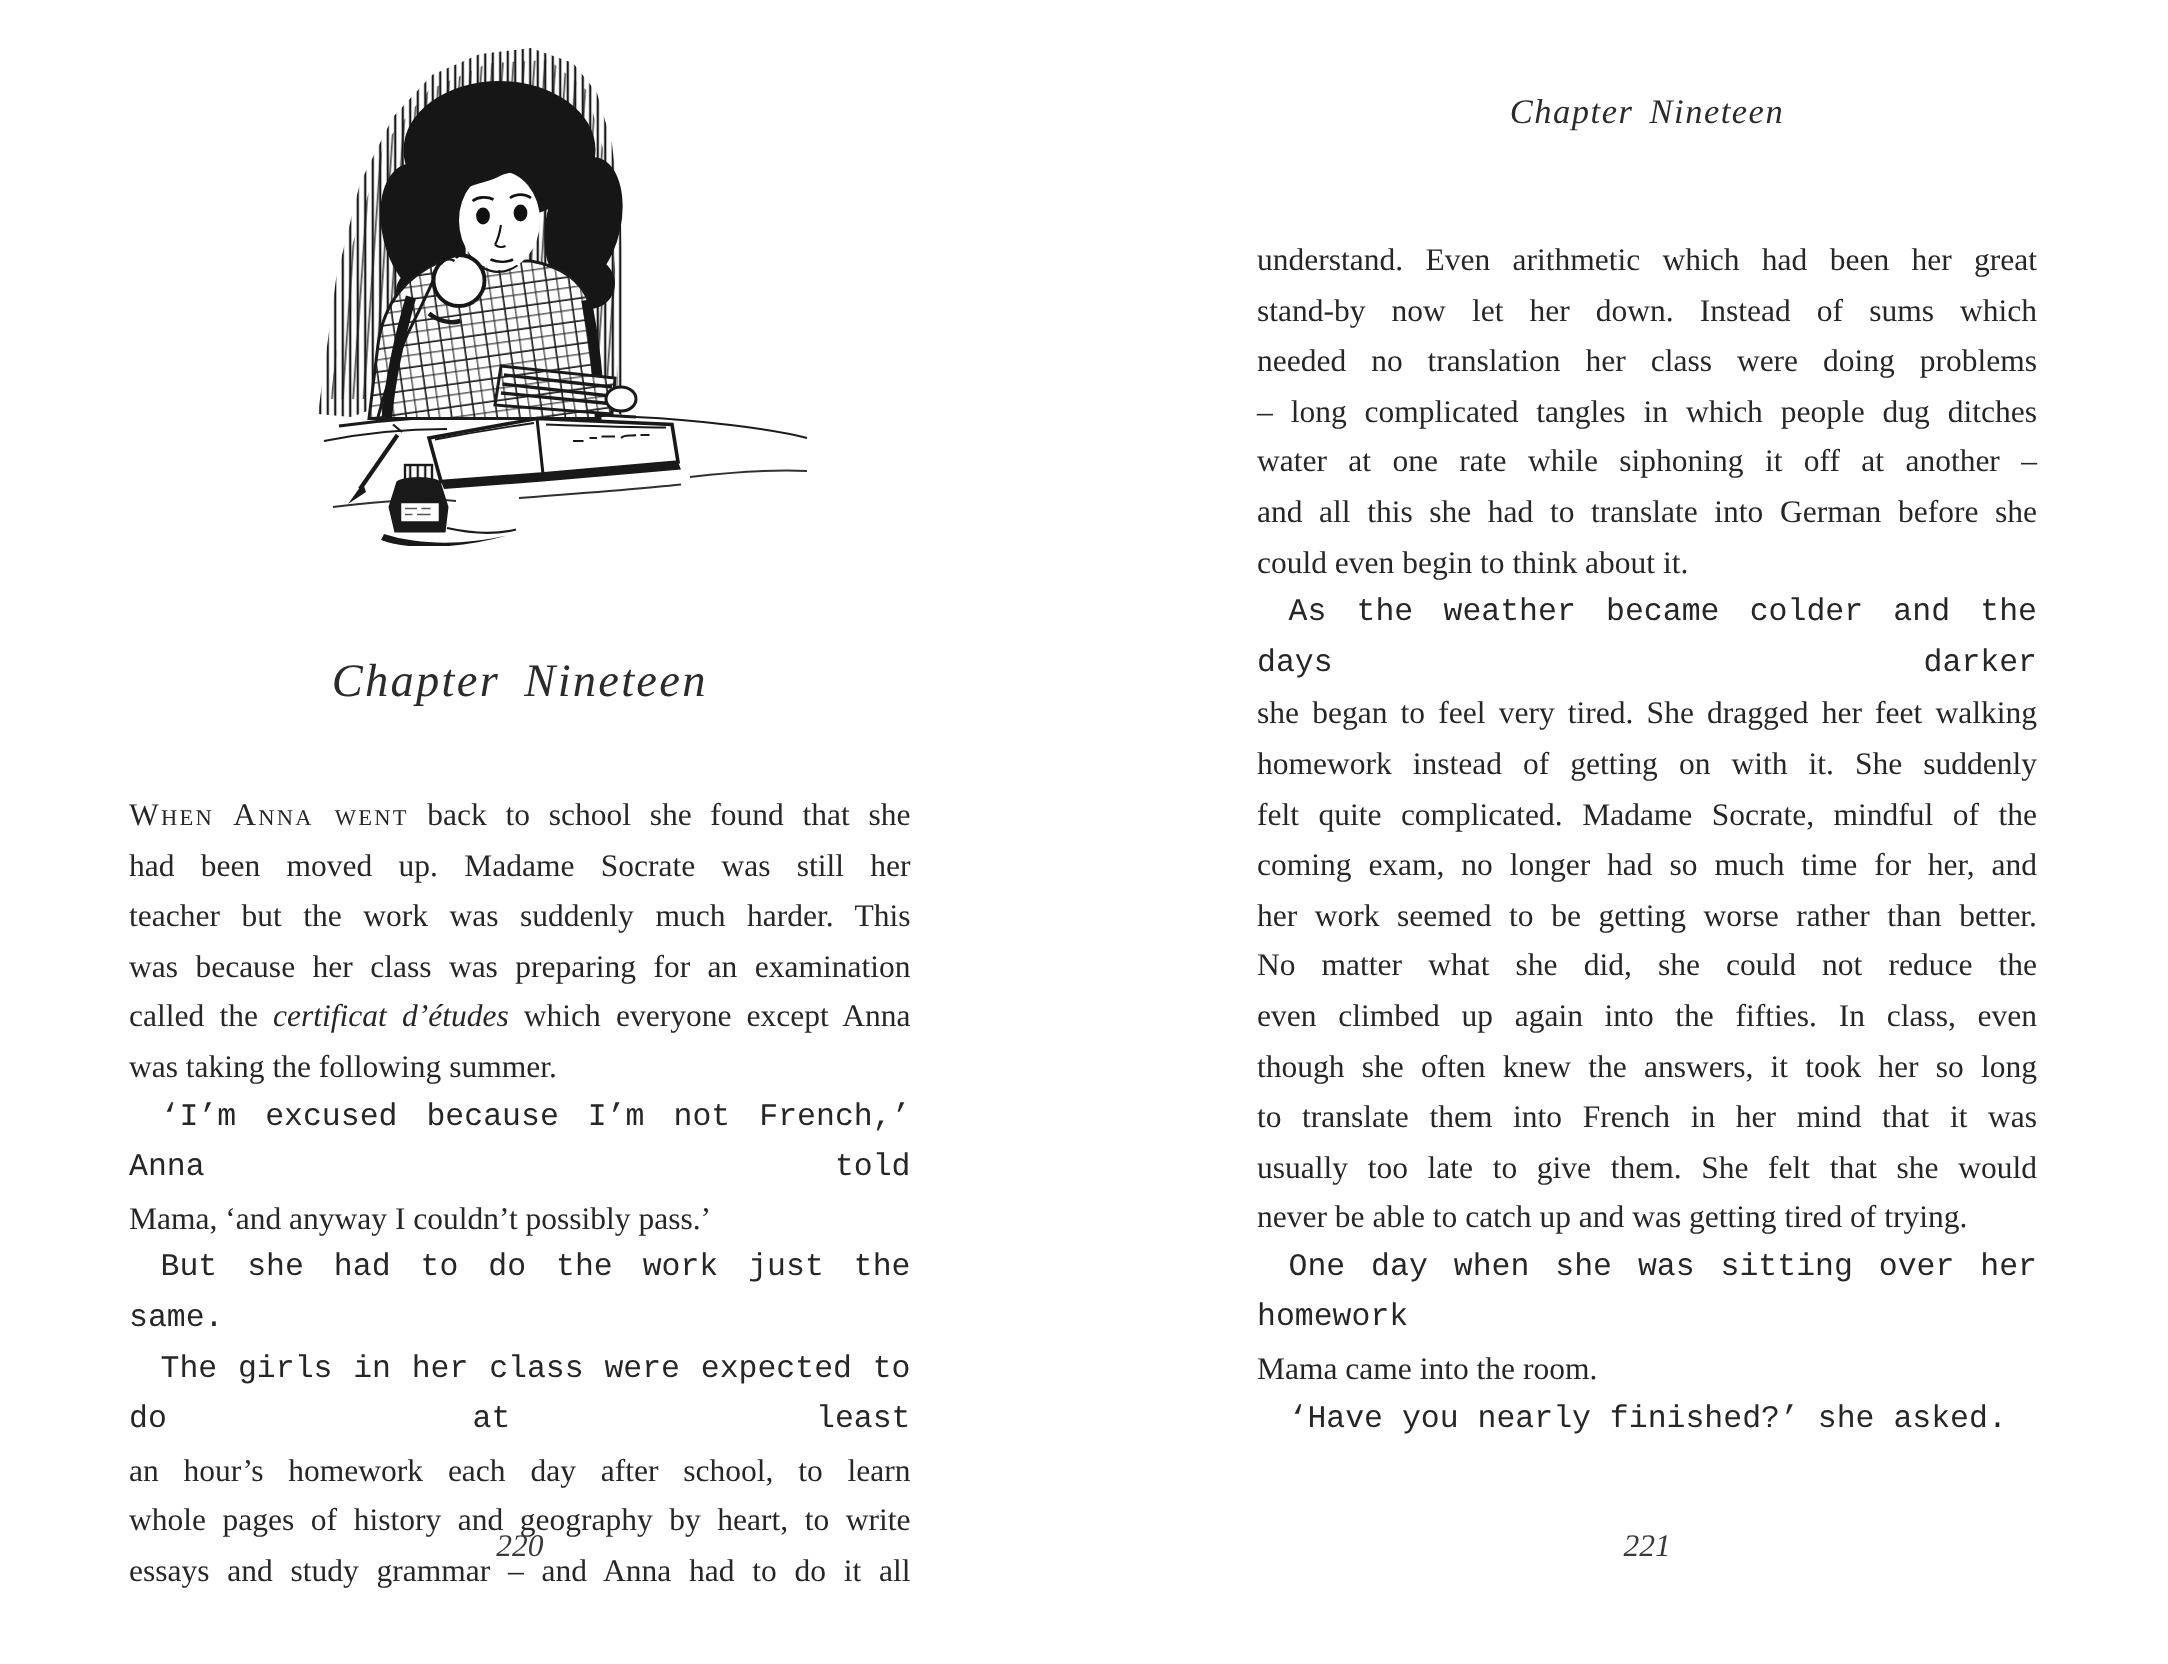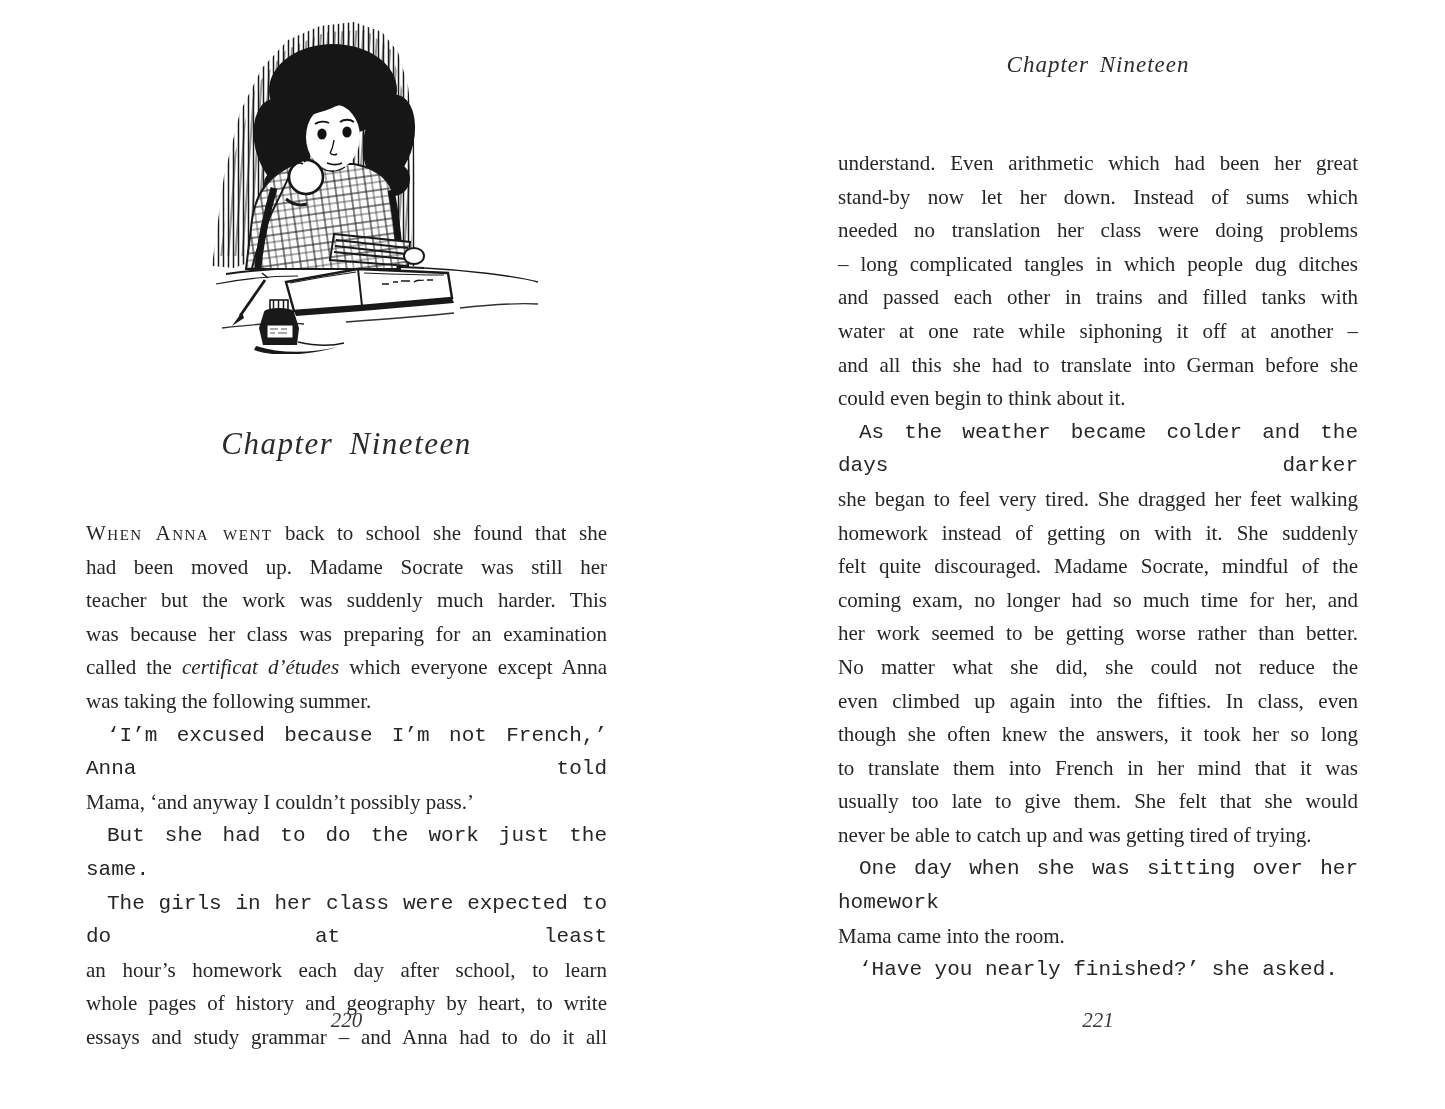--- a/index.html
+++ b/index.html
@@ -5,21 +5,21 @@
   html, body { margin: 0; padding: 0; background: #ffffff; }
   #canvas {
     position: relative;
     width: 1445px;
     height: 1109px;
     background: #ffffff;
     font-family: "Liberation Serif", "DejaVu Serif", serif;
     color: #262626;
     overflow: hidden;
   }
-  .page { position: absolute; top: 0; height: 1051px; }
+  .page { position: absolute; top: 10px; height: 1051px; }
   .page.left  { left: 86px;  width: 521px; }
   .page.right { left: 838px; width: 520px; }
 
   .illus { position: absolute; left: 100px; top: 16px; width: 380px; height: 338px; margin: 0; }
   .illus svg { display: block; }
 
   .chapter-title {
     position: absolute; top: 426px; left: 0; width: 100%;
     margin: 0; text-align: center;
     font-style: italic; font-weight: normal;
@@ -167,28 +167,27 @@
   </div>
 
   <div class="page right">
     <div class="running-head">Chapter Nineteen</div>
 
     <div class="body-text">
         <div class="bodyline"><span>understand. Even arithmetic which had been her great</span></div>
         <div class="bodyline"><span>stand-by now let her down. Instead of sums which</span></div>
         <div class="bodyline"><span>needed no translation her class were doing problems</span></div>
         <div class="bodyline"><span>– long complicated tangles in which people dug ditches</span></div>
-        <div class="bodyline"><span>and passed each other in trains and filled tanks with</span></div>
         <div class="bodyline"><span>water at one rate while siphoning it off at another –</span></div>
         <div class="bodyline"><span>and all this she had to translate into German before she</span></div>
         <div class="bodyline parlast"><span>could even begin to think about it.</span></div>
         <div class="bodyline indent"><span>As the weather became colder and the days darker</span></div>
         <div class="bodyline"><span>she began to feel very tired. She dragged her feet walking</span></div>
         <div class="bodyline"><span>homework instead of getting on with it. She suddenly</span></div>
-        <div class="bodyline"><span>felt quite discouraged. Madame Socrate, mindful of the</span></div>
+        <div class="bodyline"><span>felt quite complicated. Madame Socrate, mindful of the</span></div>
         <div class="bodyline"><span>coming exam, no longer had so much time for her, and</span></div>
         <div class="bodyline"><span>her work seemed to be getting worse rather than better.</span></div>
         <div class="bodyline"><span>No matter what she did, she could not reduce the</span></div>
         <div class="bodyline"><span>even climbed up again into the fifties. In class, even</span></div>
         <div class="bodyline"><span>though she often knew the answers, it took her so long</span></div>
         <div class="bodyline"><span>to translate them into French in her mind that it was</span></div>
         <div class="bodyline"><span>usually too late to give them. She felt that she would</span></div>
         <div class="bodyline parlast"><span>never be able to catch up and was getting tired of trying.</span></div>
         <div class="bodyline indent"><span>One day when she was sitting over her homework</span></div>
         <div class="bodyline parlast"><span>Mama came into the room.</span></div>

